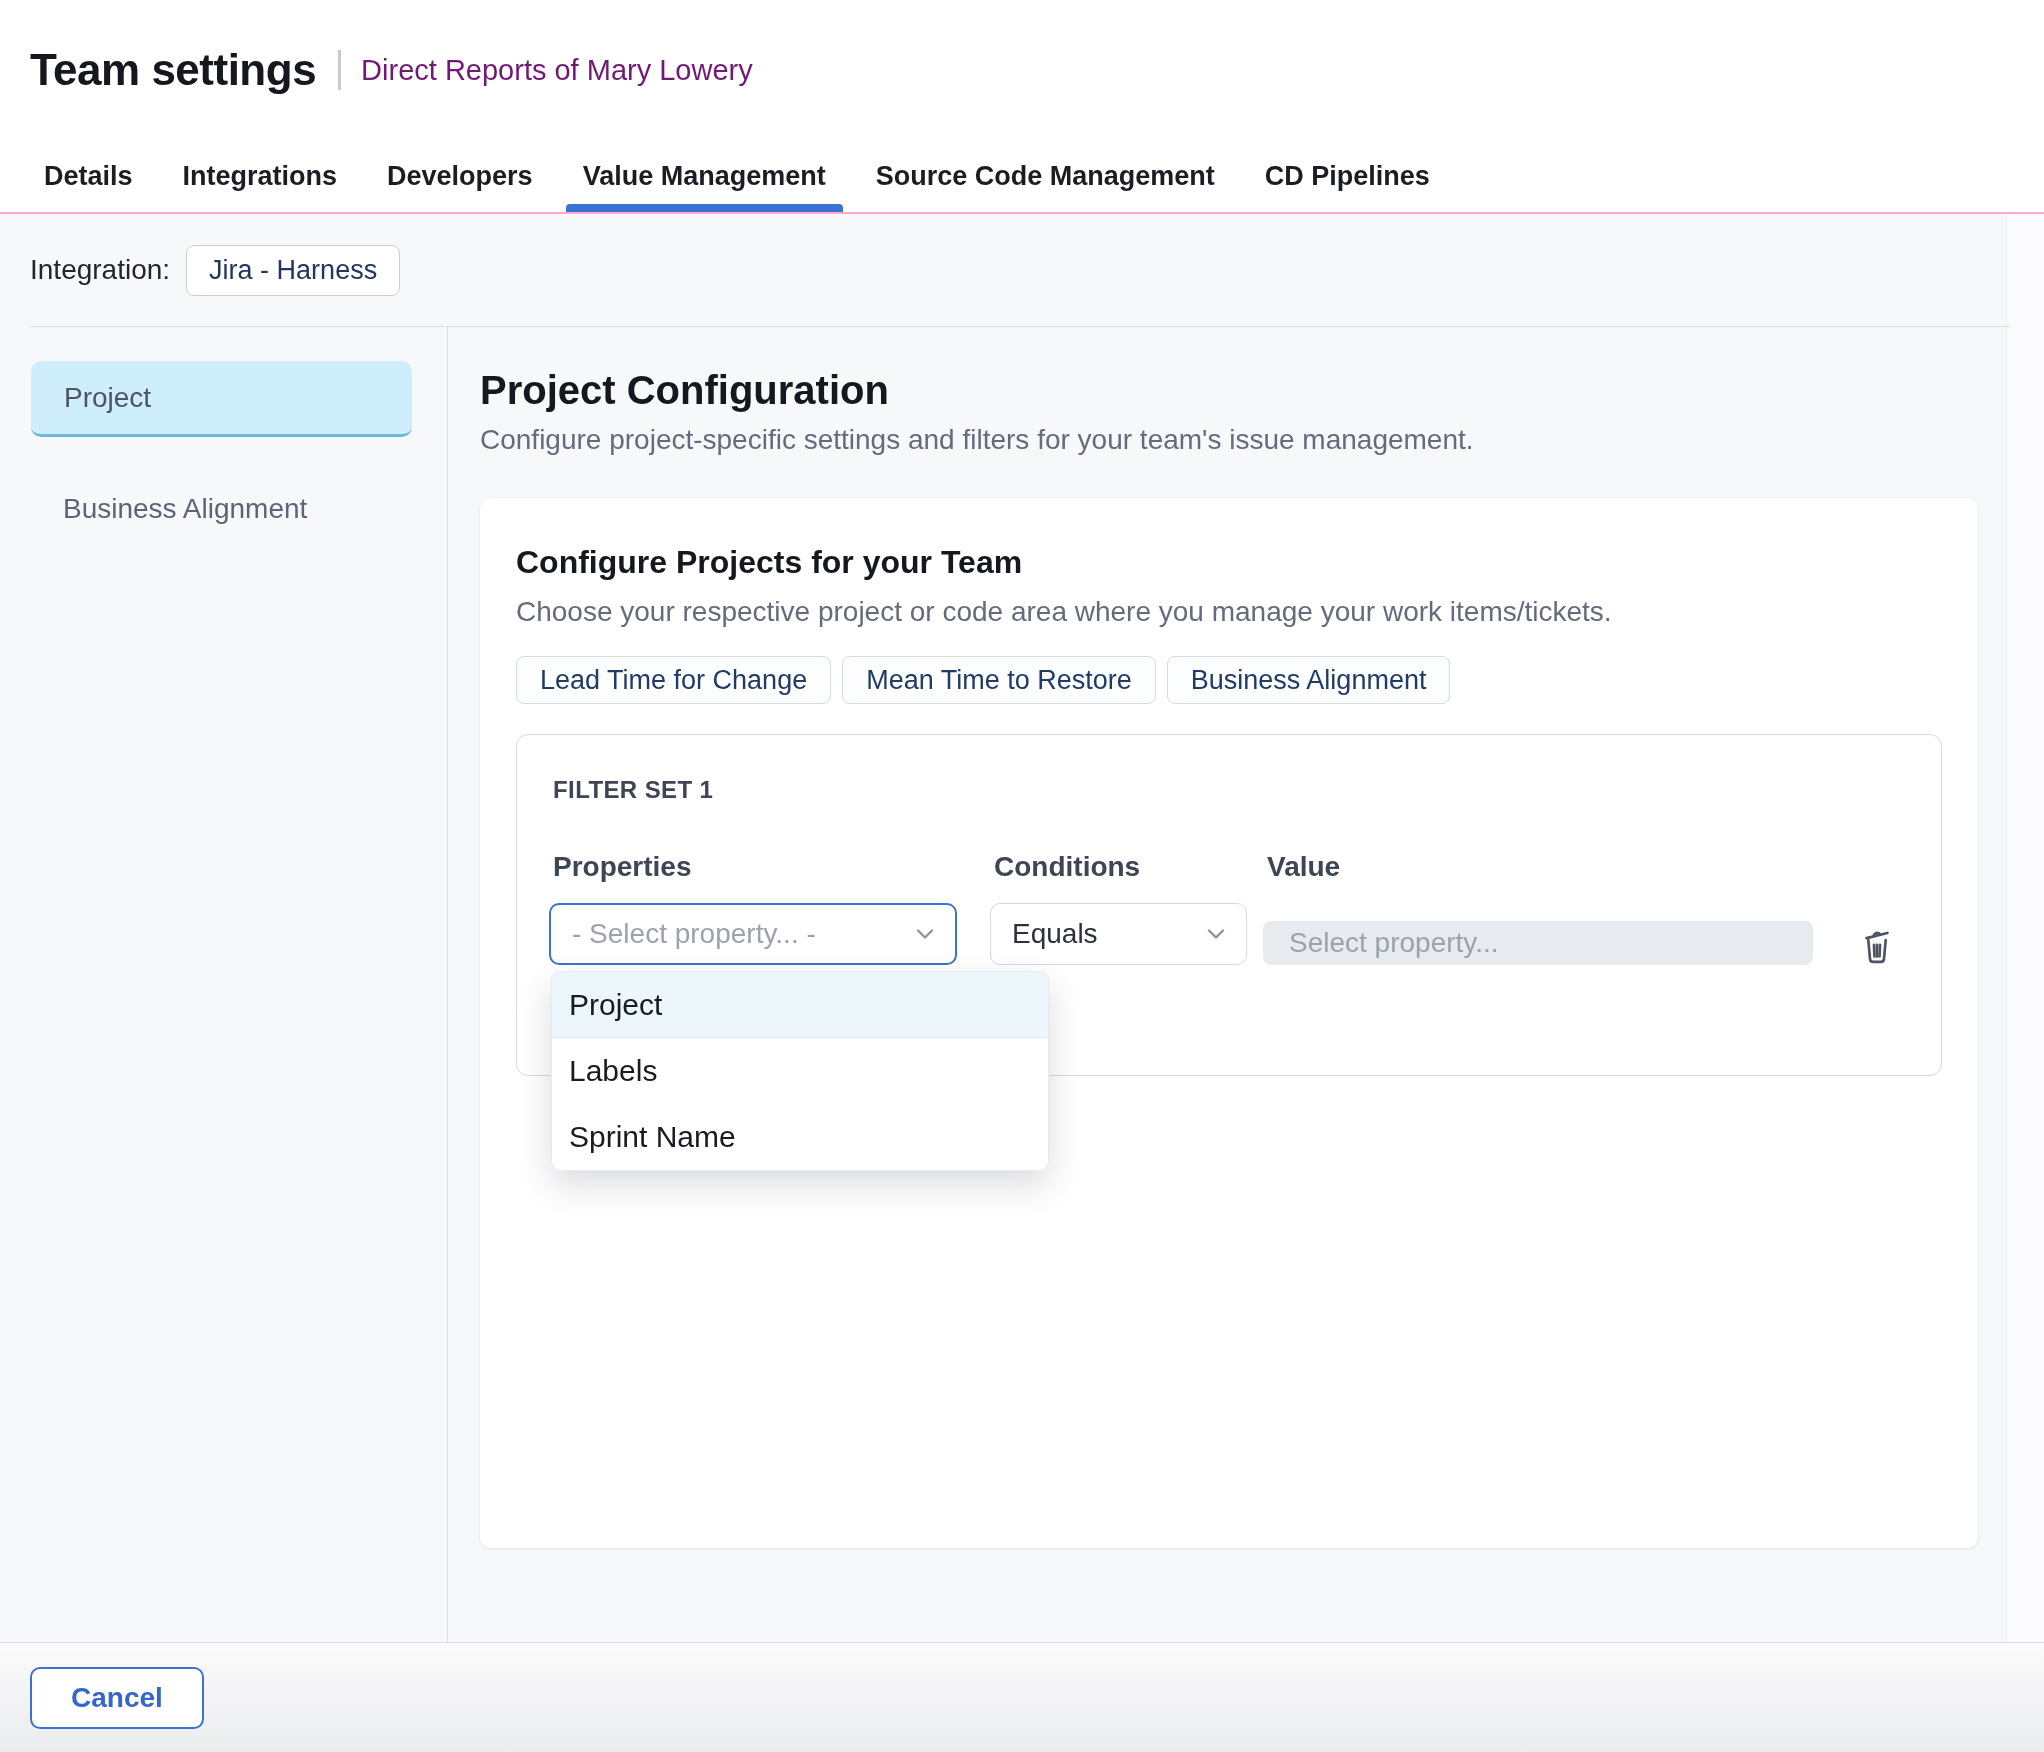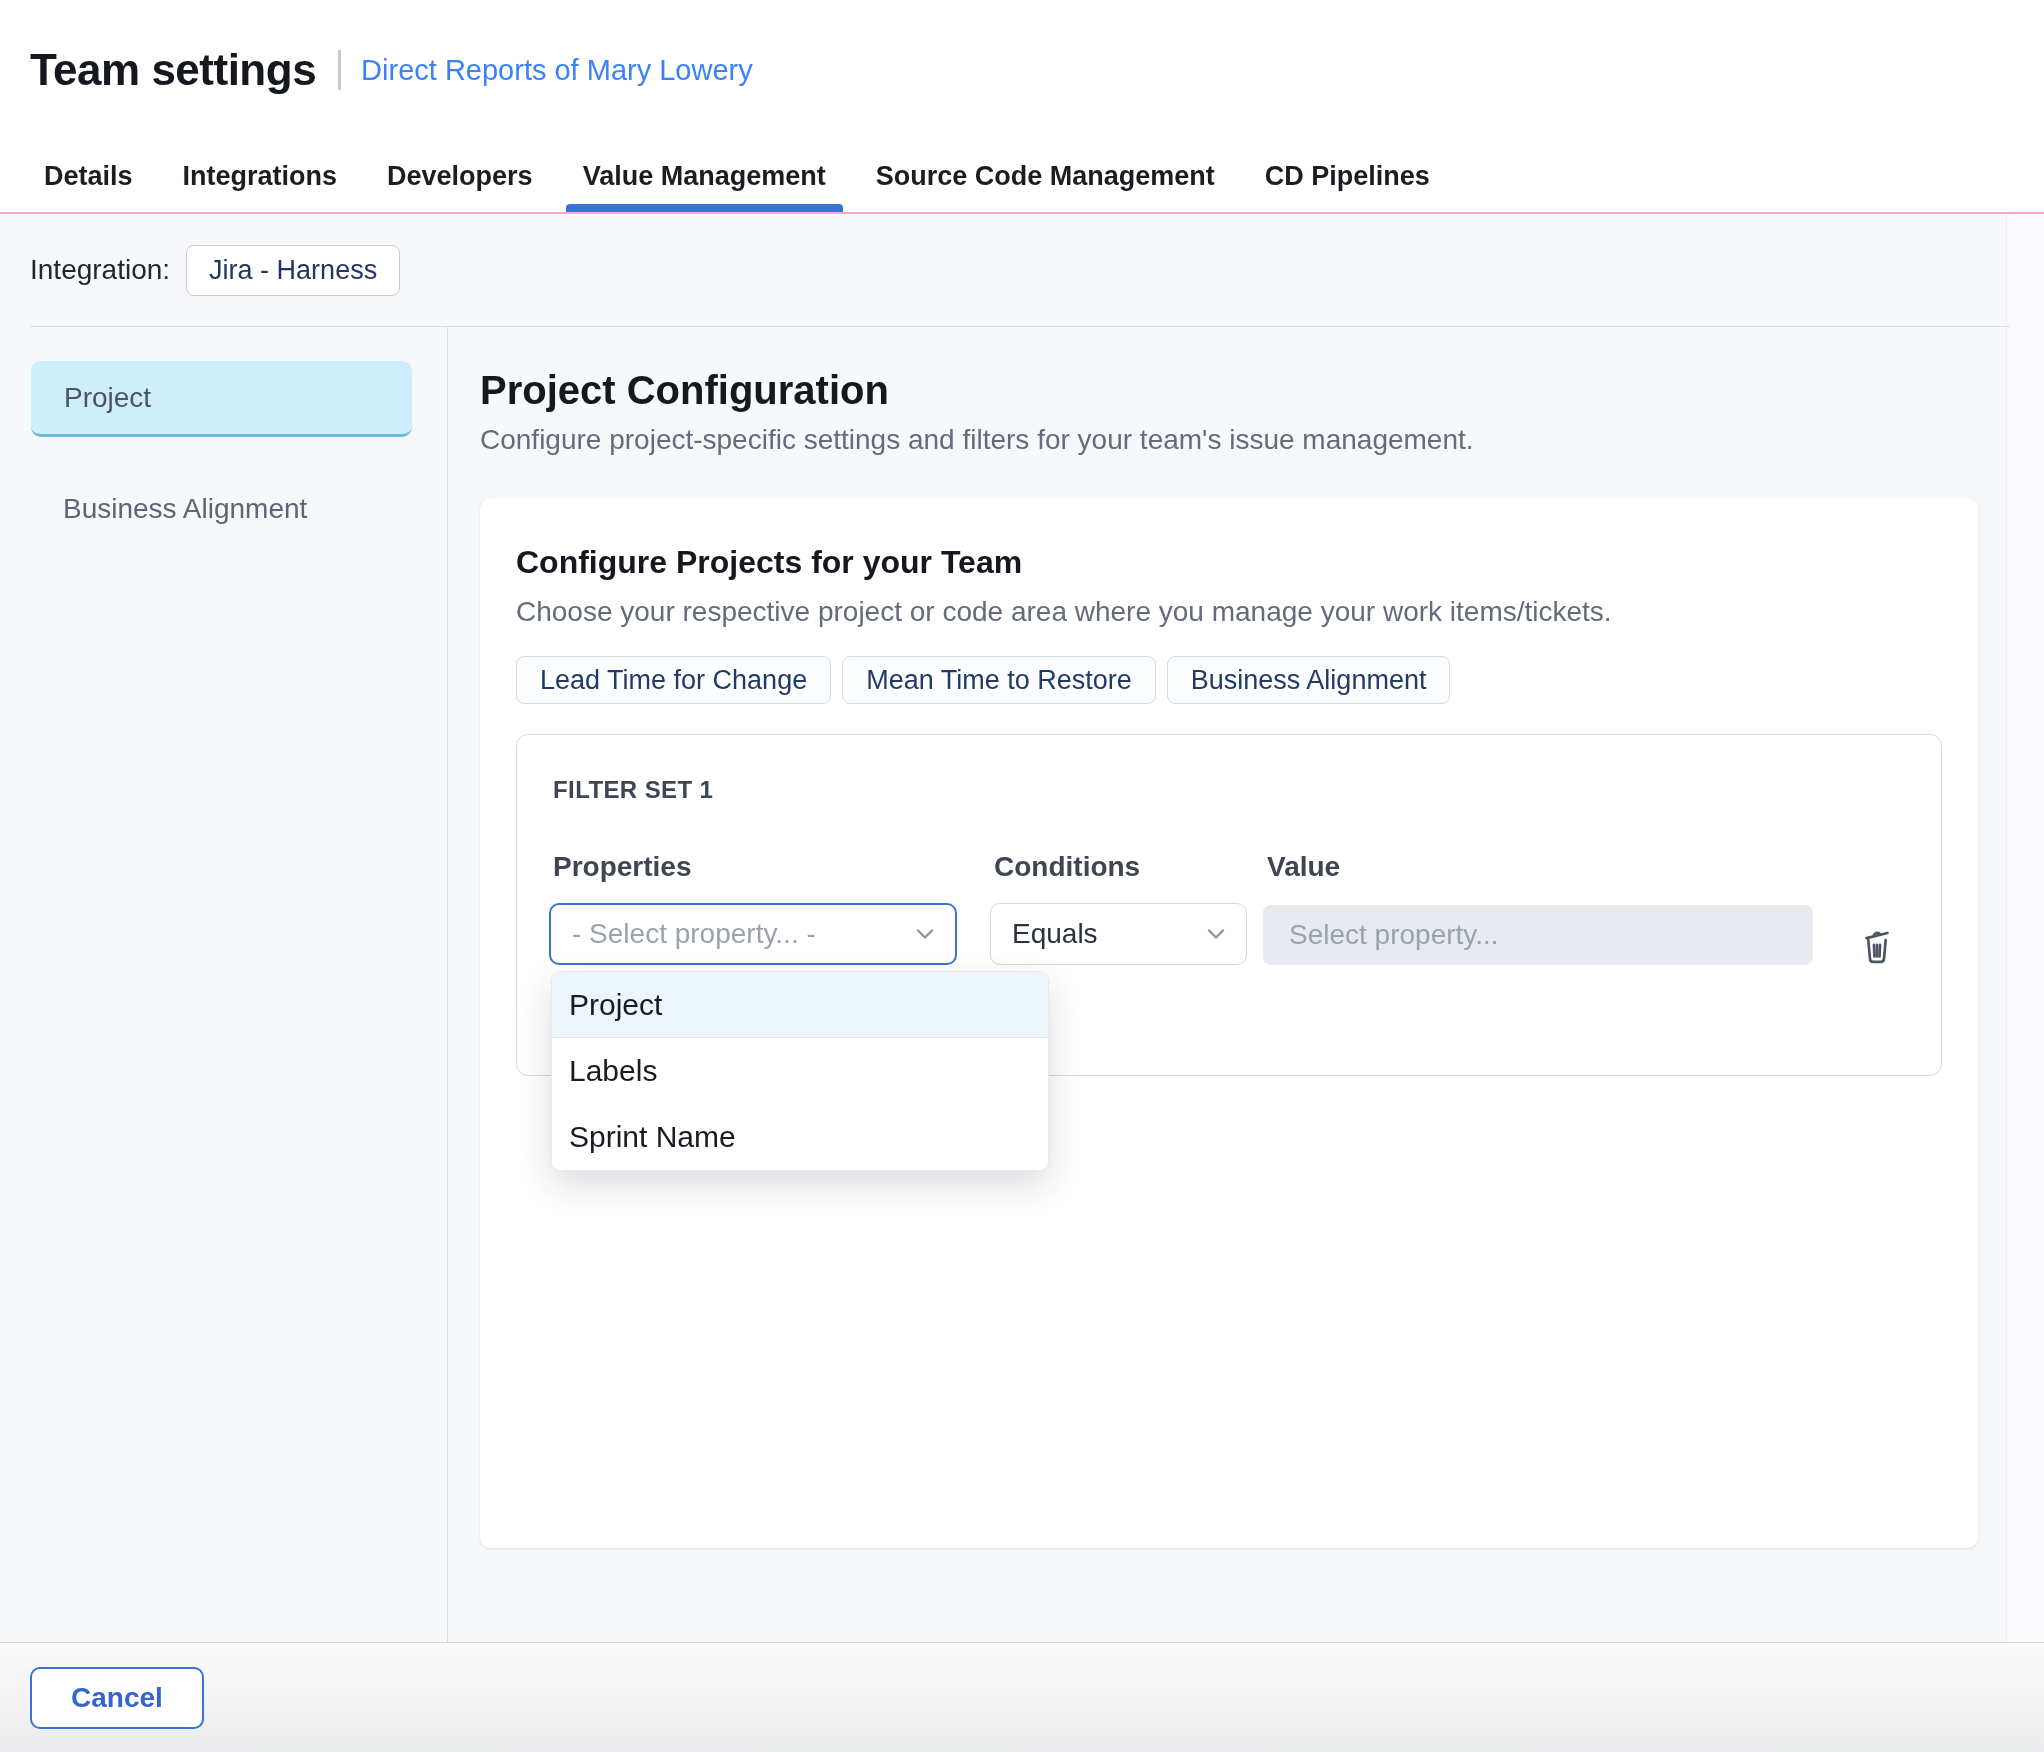--- a/index.html
+++ b/index.html
@@ -9,21 +9,21 @@
     background: #ffffff;
     color: #15181e;
     overflow: hidden;
     position: relative;
   }
 
   
   .header { height: 140px; display: flex; align-items: center; padding-left: 30px; background: #fff; }
   .page-title { font-size: 44px; font-weight: 700; letter-spacing: -0.5px; color: #15181e; }
   .title-sep { width: 3px; height: 40px; background: #c7cad3; margin: 0 20px 0 22px; }
-  .page-subtitle { font-size: 29px; color: #3b82f6; }
+  .page-subtitle { font-size: 29px; color: #701a75; }
 
   
   .tabbar {
     height: 74px; display: flex; align-items: center;
     padding-left: 27px; gap: 16px;
     border-bottom: 2px solid #f9a8d4; background: #fff;
   }
   .tab {
     position: relative; height: 100%; display: flex; align-items: center;
     padding: 0 17px; font-size: 27px; font-weight: 600; color: #1a1d24; cursor: pointer;
@@ -103,21 +103,21 @@
     height: 62px; border-radius: 10px; background: #fff;
     display: flex; align-items: center; justify-content: space-between;
     padding: 0 16px 0 21px; cursor: pointer; position: relative;
   }
   .select-props { border: 2px solid var(--accent); }
   .select-cond  { border: 1.5px solid #d3d7de; }
   .placeholder-text { font-size: 28px; color: #9aa2ae; }
   .select-value-text { font-size: 28px; color: #2b313d; }
 
   .value-input {
-    height: 60px; width: 550px; border: none; outline: none;
+    height: 44px; width: 550px; border: none; outline: none;
     background: var(--value_input_bg); border-radius: 8px;
     font-size: 28px; color: #2b313d; padding: 0 26px;
     font-family: "Liberation Sans", "DejaVu Sans", sans-serif;
   }
   .value-input::placeholder { color: #9aa2ae; opacity: 1; }
 
   .trash-btn { margin-left: 45px; background: none; border: none; cursor: pointer; display: flex; align-items: center; }
 
   
   .dropdown {

